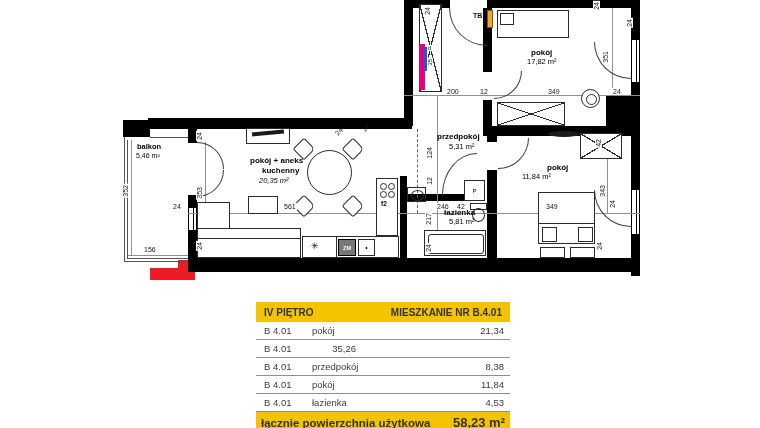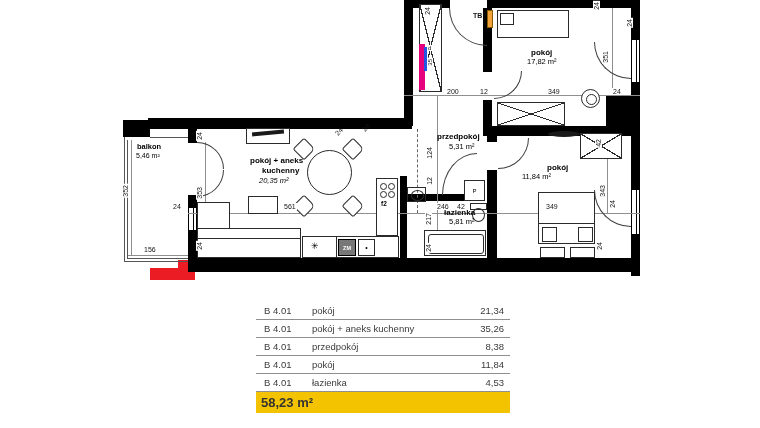--- a/index.html
+++ b/index.html
@@ -209,43 +209,47 @@
     <span class="rarea" style="left:527px;top:58px;">17,82 m²</span>
     <span class="rname" style="left:437px;top:133px;">przedpokój</span>
     <span class="rarea" style="left:449px;top:143px;">5,31 m²</span>
     <span class="rname" style="left:547px;top:164px;">pokój</span>
     <span class="rarea" style="left:522px;top:173px;">11,84 m²</span>
     <span class="rname" style="left:444px;top:209px;">łazienka</span>
     <span class="rarea" style="left:449px;top:218px;">5,81 m²</span>
   </div>
 
   <div class="areas" style="left:256px;top:302px;width:254px;">
+    <div class="t-head">
+      <span>IV PIĘTRO</span>
+      <span>MIESZKANIE NR B.4.01</span>
+    </div>
     <div class="t-row">
       <span class="c-unit">B 4.01</span>
       <span class="c-room">pokój</span>
       <span class="c-area">21,34</span>
     </div>
     <div class="t-row">
       <span class="c-unit">B 4.01</span>
-      <span class="c-room">pokój + aneks kuchenny</span>
       <span class="c-area">35,26</span>
     </div>
     <div class="t-row">
       <span class="c-unit">B 4.01</span>
       <span class="c-room">przedpokój</span>
       <span class="c-area">8,38</span>
     </div>
     <div class="t-row">
       <span class="c-unit">B 4.01</span>
       <span class="c-room">pokój</span>
       <span class="c-area">11,84</span>
     </div>
     <div class="t-row">
       <span class="c-unit">B 4.01</span>
       <span class="c-room">łazienka</span>
       <span class="c-area">4,53</span>
     </div>
     <div class="t-foot">
+      <span class="tf-label">łącznie powierzchnia użytkowa</span>
       <span class="tf-value">58,23 m²</span>
     </div>
   </div>
 
 </div>
 
 </body></html>

